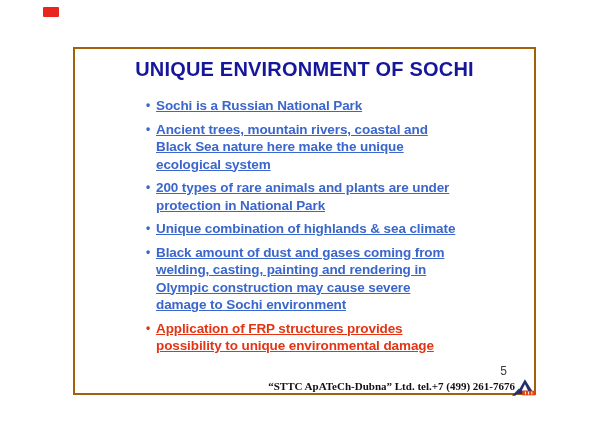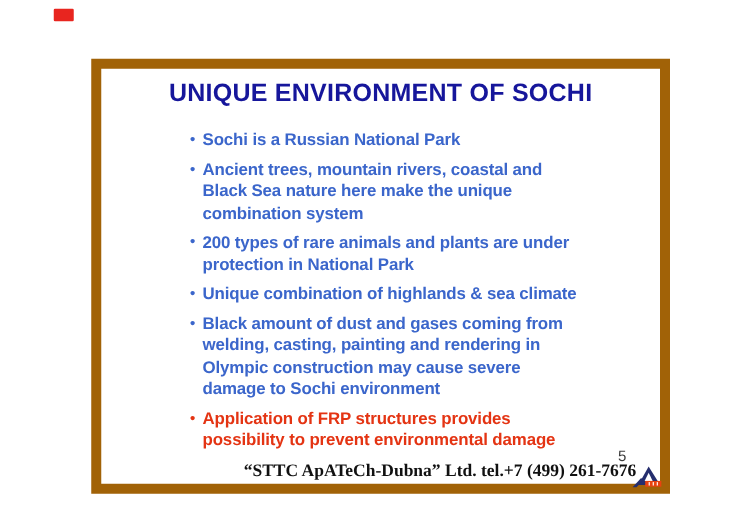--- a/index.html
+++ b/index.html
@@ -19,21 +19,21 @@
     left: 43px; top: 7px;
     width: 16px; height: 10px;
     background: #e8251f;
     border-radius: 1px;
   }
   .slide {
     position: absolute;
     left: 73px; top: 47px;
     width: 463px; height: 348px;
     background: #ffffff;
-    border: 8px solid #a16207;
+    border: 2px solid #a16207;
   }
   .slide-title {
     margin-top: 9px;
     width: 100%;
     text-align: center;
     font-size: 20px;
     font-weight: bold;
     letter-spacing: 0.2px;
     color: #16169b;
     white-space: nowrap;
@@ -54,33 +54,34 @@
     color: #3b66cb;
   }
   .bullets li .dot {
     width: 10px;
     flex: 0 0 10px;
     font-size: 12px;
   }
   .bullets li .txt {
     flex: 1;
     white-space: pre-line;
+    text-decoration: underline;
   }
   .bullets li.red { color: #e43413; }
   .page-number {
     position: absolute;
     right: 27px; bottom: 15px;
     font-size: 12px;
     color: #3c3c3c;
   }
   .footer {
     position: absolute;
     right: 19px; bottom: 1px;
     font-family: "Liberation Serif", serif;
-    font-size: 14px;
+    font-size: 11px;
     font-weight: bold;
     color: #111111;
     white-space: nowrap;
   }
   .logo {
     position: absolute;
     right: -2px; bottom: -4px;
     width: 24px; height: 19px;
   }
 </style>
@@ -97,42 +98,42 @@
 
     <ul class="bullets">
       <li>
         <span class="dot">•</span>
         <span class="txt">Sochi is a Russian National Park</span>
       </li>
       <li>
         <span class="dot">•</span>
         <span class="txt">Ancient trees, mountain rivers, coastal and
 Black Sea nature here make the unique
-combination system</span>
+ecological system</span>
       </li>
       <li>
         <span class="dot">•</span>
         <span class="txt">200 types of rare animals and plants are under
 protection in National Park</span>
       </li>
       <li>
         <span class="dot">•</span>
         <span class="txt">Unique combination of highlands &amp; sea climate</span>
       </li>
       <li>
         <span class="dot">•</span>
         <span class="txt">Black amount of dust and gases coming from
 welding, casting, painting and rendering in
 Olympic construction may cause severe
 damage to Sochi environment</span>
       </li>
       <li class="red">
         <span class="dot">•</span>
         <span class="txt">Application of FRP structures provides
-possibility to prevent environmental damage</span>
+possibility to unique environmental damage</span>
       </li>
     </ul>
 
     <div class="page-number">5</div>
 
     <div class="footer">“STTC ApATeCh-Dubna” Ltd. tel.+7 (499) 261-7676</div>
 
     <svg class="logo" viewBox="0 0 26 20" xmlns="http://www.w3.org/2000/svg">
       <polygon points="14,1 24,17 5,17" fill="#252e6e"></polygon>
       <polygon points="14,6.5 17.5,13.5 10.5,13.5" fill="#ffffff"></polygon>

